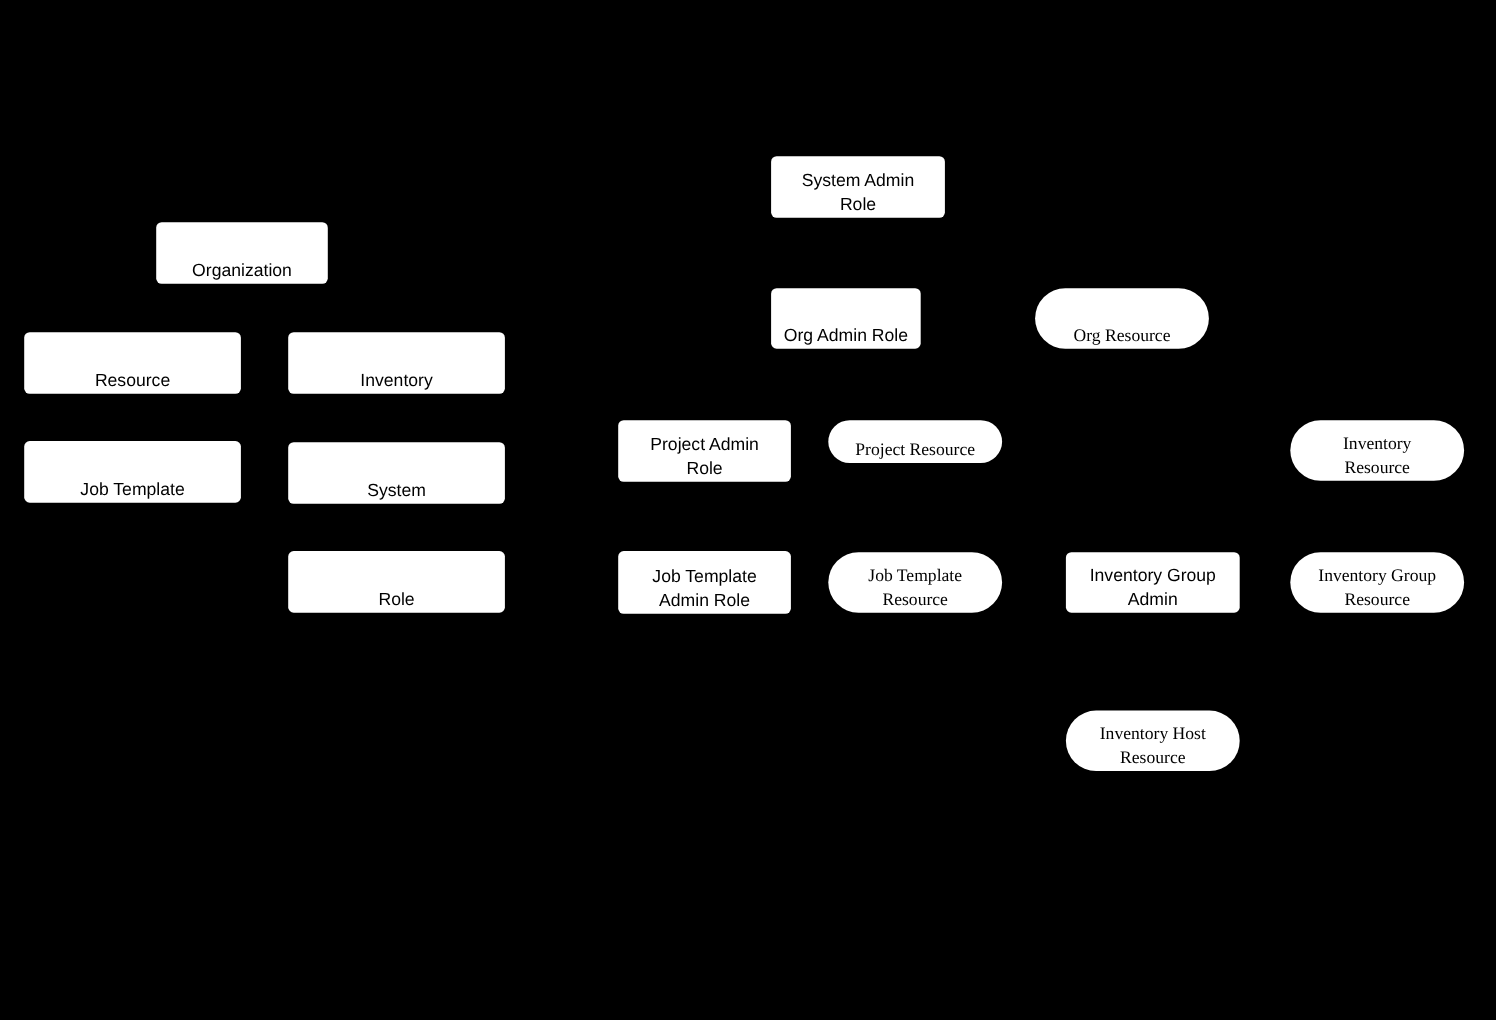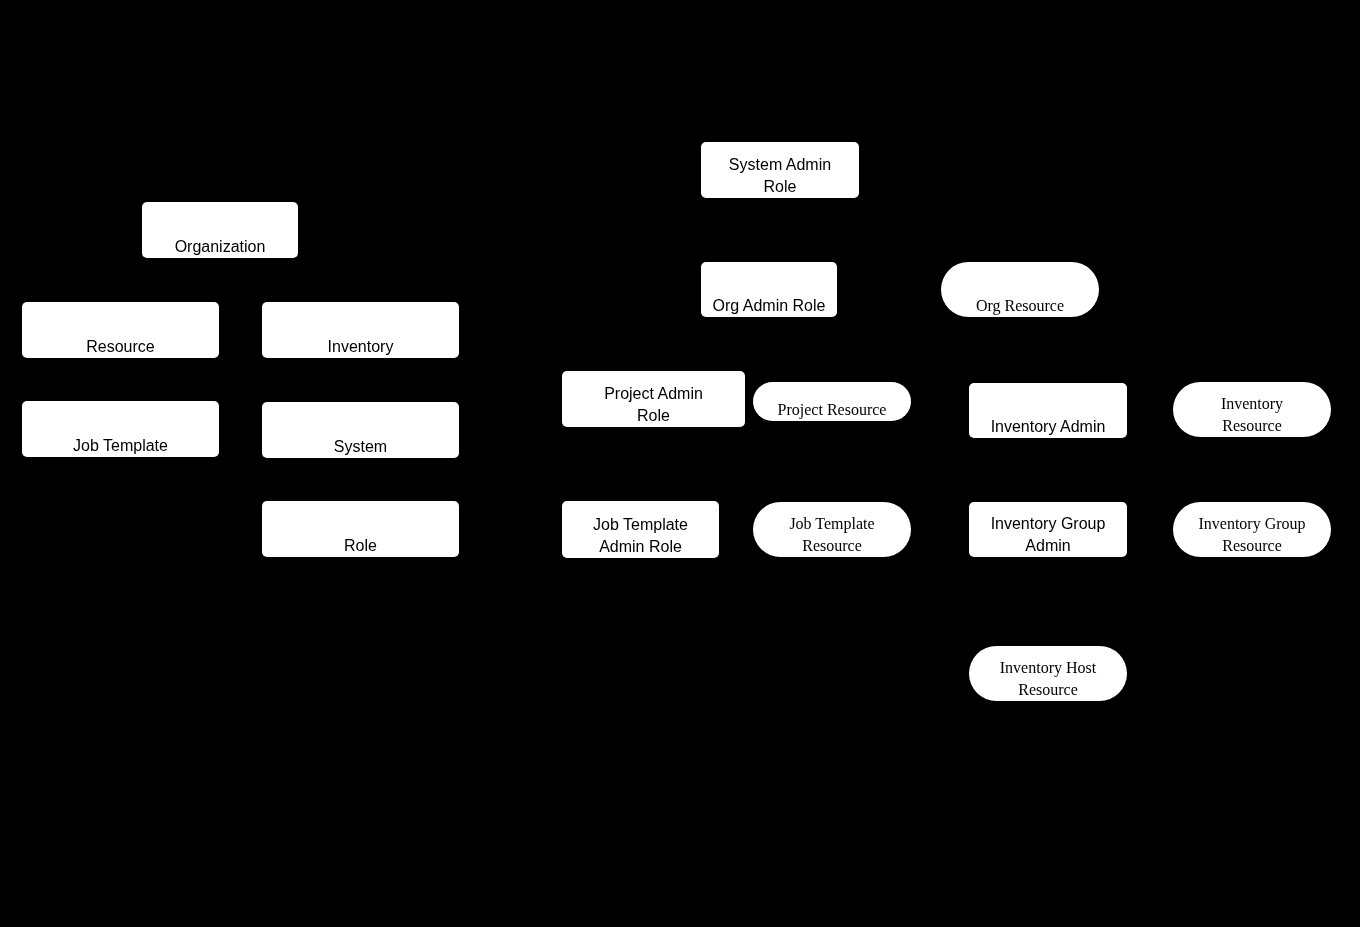--- a/index.html
+++ b/index.html
@@ -74,32 +74,29 @@
   </div>
 
   <div class="node rect" style="left:701px; top:262px; width:136px; height:55px">
     <span class="node-label">Org Admin Role</span>
   </div>
 
   <div class="node stadium" style="left:941px; top:262px; width:158px; height:55px">
     <span class="node-label">Org Resource</span>
   </div>
 
-  <div class="node rect" style="left:562px; top:371px; width:183px; height:56px">
+  <div class="node rect" style="left:562px; top:382px; width:157px; height:56px">
     <span class="node-label">Project Admin
 Role</span>
   </div>
 
   <div class="node stadium" style="left:753px; top:382px; width:158px; height:39px">
     <span class="node-label">Project Resource</span>
   </div>
 
-  <div class="node rect" style="left:969px; top:383px; width:158px; height:55px">
-    <span class="node-label">Inventory Admin</span>
-  </div>
 
   <div class="node stadium" style="left:1173px; top:382px; width:158px; height:55px">
     <span class="node-label">Inventory
 Resource</span>
   </div>
 
   <div class="node rect" style="left:562px; top:501px; width:157px; height:57px">
     <span class="node-label">Job Template
 Admin Role</span>
   </div>

